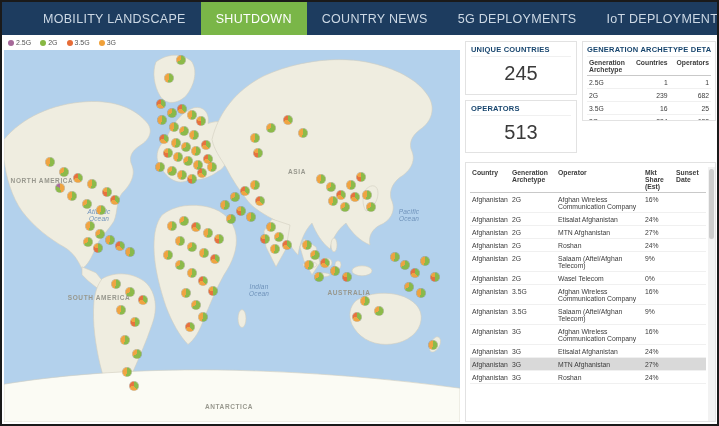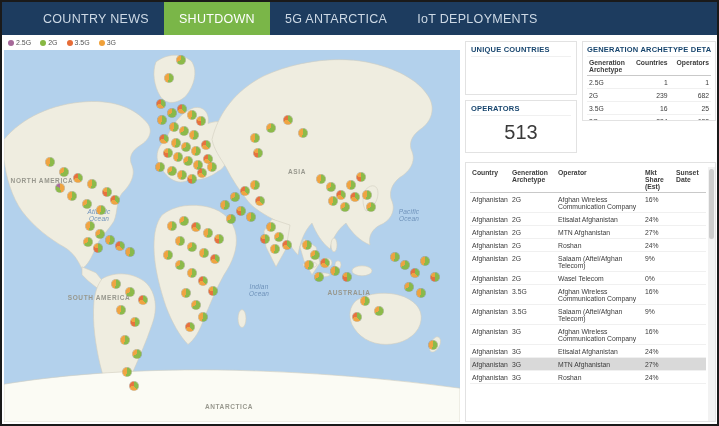--- a/index.html
+++ b/index.html
@@ -47,23 +47,24 @@
   tr.hl td{background:#d9d9d9;}
   .scrollbar{position:absolute;right:0;top:0;bottom:0;width:7px;background:#f2f2f2;}
   .scroll-thumb{position:absolute;top:2px;left:1px;width:5px;height:70px;background:#cccccc;border-radius:3px;}
 </style>
 </head>
 <body>
 
 <div class="app">
 
   <nav class="topnav" id="nav">
+      <div class="tab">MOBILITY LANDSCAPE</div>
+      <div class="tab active">SHUTDOWN</div>
       <div class="tab">COUNTRY NEWS</div>
-      <div class="tab active">SHUTDOWN</div>
-      <div class="tab">5G ANTARCTICA</div>
+      <div class="tab">5G DEPLOYMENTS</div>
       <div class="tab">IoT DEPLOYMENTS</div>
     </nav>
 
   <div class="content">
 
     <section class="map-pane">
       <div class="legend" id="legend">
           <div class="legend-item">
             <span class="legend-dot" style="background: rgb(166, 105, 153);"></span>
             <span>2.5G</span>
@@ -239,20 +240,21 @@
             <div class="marker" style="left: 429px; top: 295px; background: conic-gradient(rgb(135, 184, 67) 0%, rgb(135, 184, 67) 55%, rgb(240, 161, 58) 55%, rgb(240, 161, 58) 100%);"></div>
           </div>
       </div>
     </section>
 
     <section class="right-pane">
       <div class="top-row">
         <div class="kpi-col">
           <div class="card kpi">
             <div class="card-title">UNIQUE COUNTRIES</div>
+            <div class="kpi-value">245</div>
           </div>
           <div class="card kpi">
             <div class="card-title">OPERATORS</div>
             <div class="kpi-value">513</div>
           </div>
         </div>
         <div class="card gen-card">
           <div class="card-title">GENERATION ARCHETYPE DETAILS</div>
           <table id="gen-table">
               <thead>

